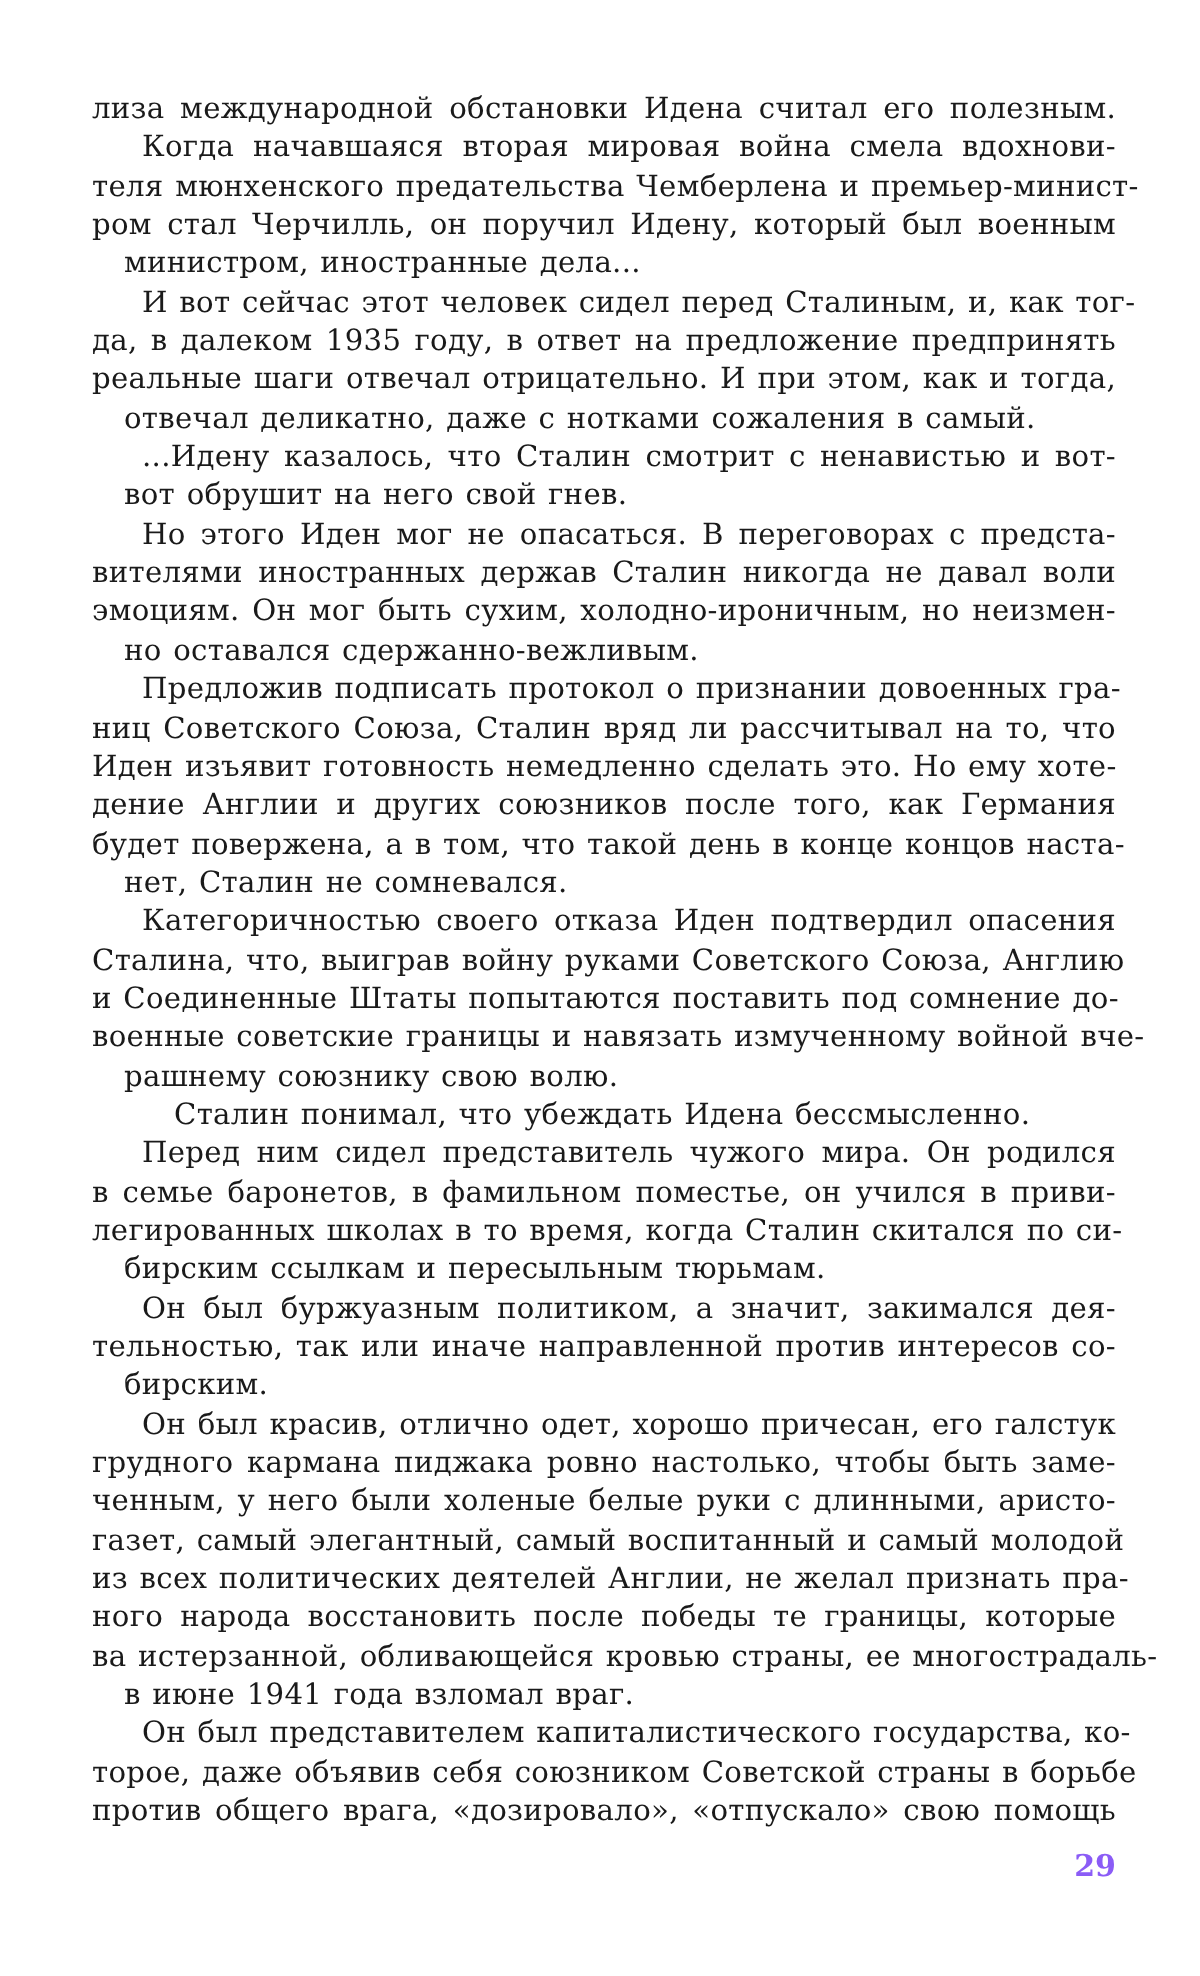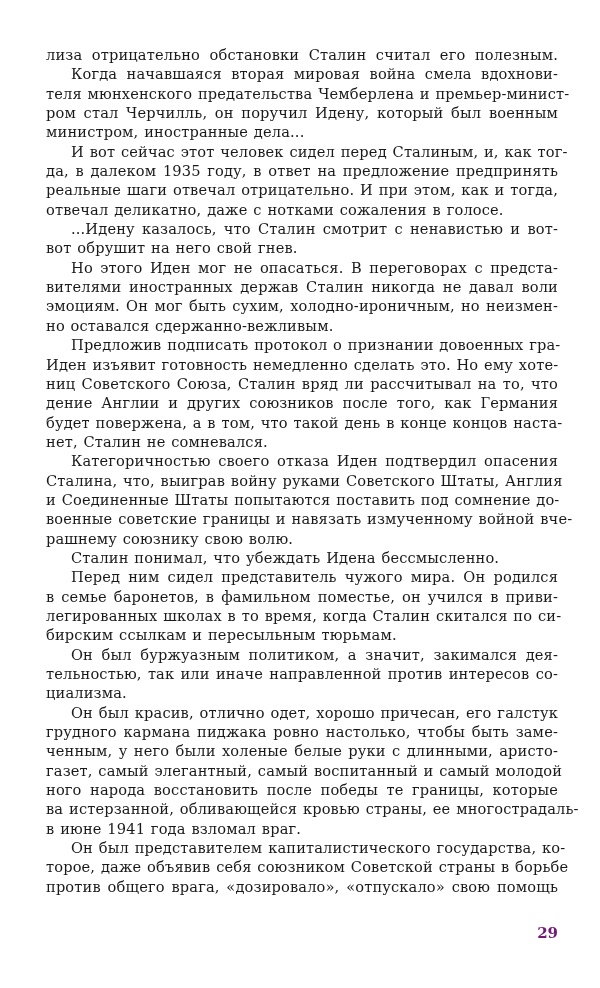--- a/index.html
+++ b/index.html
@@ -3,69 +3,70 @@
 <meta charset="utf-8">
 <style>
   html, body { margin: 0; padding: 0; background: #ffffff; }
   body { width: 600px; height: 988px; position: relative; overflow: hidden; }
   .page {
     position: absolute; left: 46px; top: 45px; width: 512px;
     font-family: "DejaVu Serif", serif; font-size: 14.6px; line-height: 19.35px;
     color: #1a1a1a; letter-spacing: 0.15px; word-spacing: 1px;
   }
   .line { display: block; white-space: nowrap; text-align: justify; text-align-last: justify; height: 19.35px; }
-  .line.last { text-align-last: left; }
+  .line.last { text-align-last: left; margin-left: 16px; }
   .line.indent { padding-left: 25px; }
   .pagenum {
     position: absolute; left: 520px; top: 924px; width: 38px; text-align: right;
-    font-family: "DejaVu Serif", serif; font-size: 15px; font-weight: bold; color: #701a75;
+    font-family: "DejaVu Serif", serif; font-size: 15px; font-weight: bold; color: #8b5cf6;
   }
 </style>
 </head>
 <body>
 
 <div class="page" id="page-body">
-    <span class="line">лиза отрицательно обстановки Сталин считал его полезным.</span>
+    <span class="line">лиза международной обстановки Идена считал его полезным.</span>
     <span class="line indent">Когда начавшаяся вторая мировая война смела вдохнови-</span>
     <span class="line">теля мюнхенского предательства Чемберлена и премьер-минист-</span>
     <span class="line">ром стал Черчилль, он поручил Идену, который был военным</span>
     <span class="line last">министром, иностранные дела...</span>
     <span class="line indent">И вот сейчас этот человек сидел перед Сталиным, и, как тог-</span>
     <span class="line">да, в далеком 1935 году, в ответ на предложение предпринять</span>
     <span class="line">реальные шаги отвечал отрицательно. И при этом, как и тогда,</span>
-    <span class="line last">отвечал деликатно, даже с нотками сожаления в голосе.</span>
+    <span class="line last">отвечал деликатно, даже с нотками сожаления в самый.</span>
     <span class="line indent">...Идену казалось, что Сталин смотрит с ненавистью и вот-</span>
     <span class="line last">вот обрушит на него свой гнев.</span>
     <span class="line indent">Но этого Иден мог не опасаться. В переговорах с предста-</span>
     <span class="line">вителями иностранных держав Сталин никогда не давал воли</span>
     <span class="line">эмоциям. Он мог быть сухим, холодно-ироничным, но неизмен-</span>
     <span class="line last">но оставался сдержанно-вежливым.</span>
     <span class="line indent">Предложив подписать протокол о признании довоенных гра-</span>
+    <span class="line">ниц Советского Союза, Сталин вряд ли рассчитывал на то, что</span>
     <span class="line">Иден изъявит готовность немедленно сделать это. Но ему хоте-</span>
-    <span class="line">ниц Советского Союза, Сталин вряд ли рассчитывал на то, что</span>
     <span class="line">дение Англии и других союзников после того, как Германия</span>
     <span class="line">будет повержена, а в том, что такой день в конце концов наста-</span>
     <span class="line last">нет, Сталин не сомневался.</span>
     <span class="line indent">Категоричностью своего отказа Иден подтвердил опасения</span>
-    <span class="line">Сталина, что, выиграв войну руками Советского Штаты, Англия</span>
+    <span class="line">Сталина, что, выиграв войну руками Советского Союза, Англию</span>
     <span class="line">и Соединенные Штаты попытаются поставить под сомнение до-</span>
     <span class="line">военные советские границы и навязать измученному войной вче-</span>
     <span class="line last">рашнему союзнику свою волю.</span>
     <span class="line indent last">Сталин понимал, что убеждать Идена бессмысленно.</span>
     <span class="line indent">Перед ним сидел представитель чужого мира. Он родился</span>
     <span class="line">в семье баронетов, в фамильном поместье, он учился в приви-</span>
     <span class="line">легированных школах в то время, когда Сталин скитался по си-</span>
     <span class="line last">бирским ссылкам и пересыльным тюрьмам.</span>
     <span class="line indent">Он был буржуазным политиком, а значит, закимался дея-</span>
     <span class="line">тельностью, так или иначе направленной против интересов со-</span>
-    <span class="line last">циализма.</span>
+    <span class="line last">бирским.</span>
     <span class="line indent">Он был красив, отлично одет, хорошо причесан, его галстук</span>
     <span class="line">грудного кармана пиджака ровно настолько, чтобы быть заме-</span>
     <span class="line">ченным, у него были холеные белые руки с длинными, аристо-</span>
     <span class="line">газет, самый элегантный, самый воспитанный и самый молодой</span>
+    <span class="line">из всех политических деятелей Англии, не желал признать пра-</span>
     <span class="line">ного народа восстановить после победы те границы, которые</span>
     <span class="line">ва истерзанной, обливающейся кровью страны, ее многострадаль-</span>
     <span class="line last">в июне 1941 года взломал враг.</span>
     <span class="line indent">Он был представителем капиталистического государства, ко-</span>
     <span class="line">торое, даже объявив себя союзником Советской страны в борьбе</span>
     <span class="line">против общего врага, «дозировало», «отпускало» свою помощь</span>
   </div>
 <div class="pagenum">29</div>
 
 </body></html>

